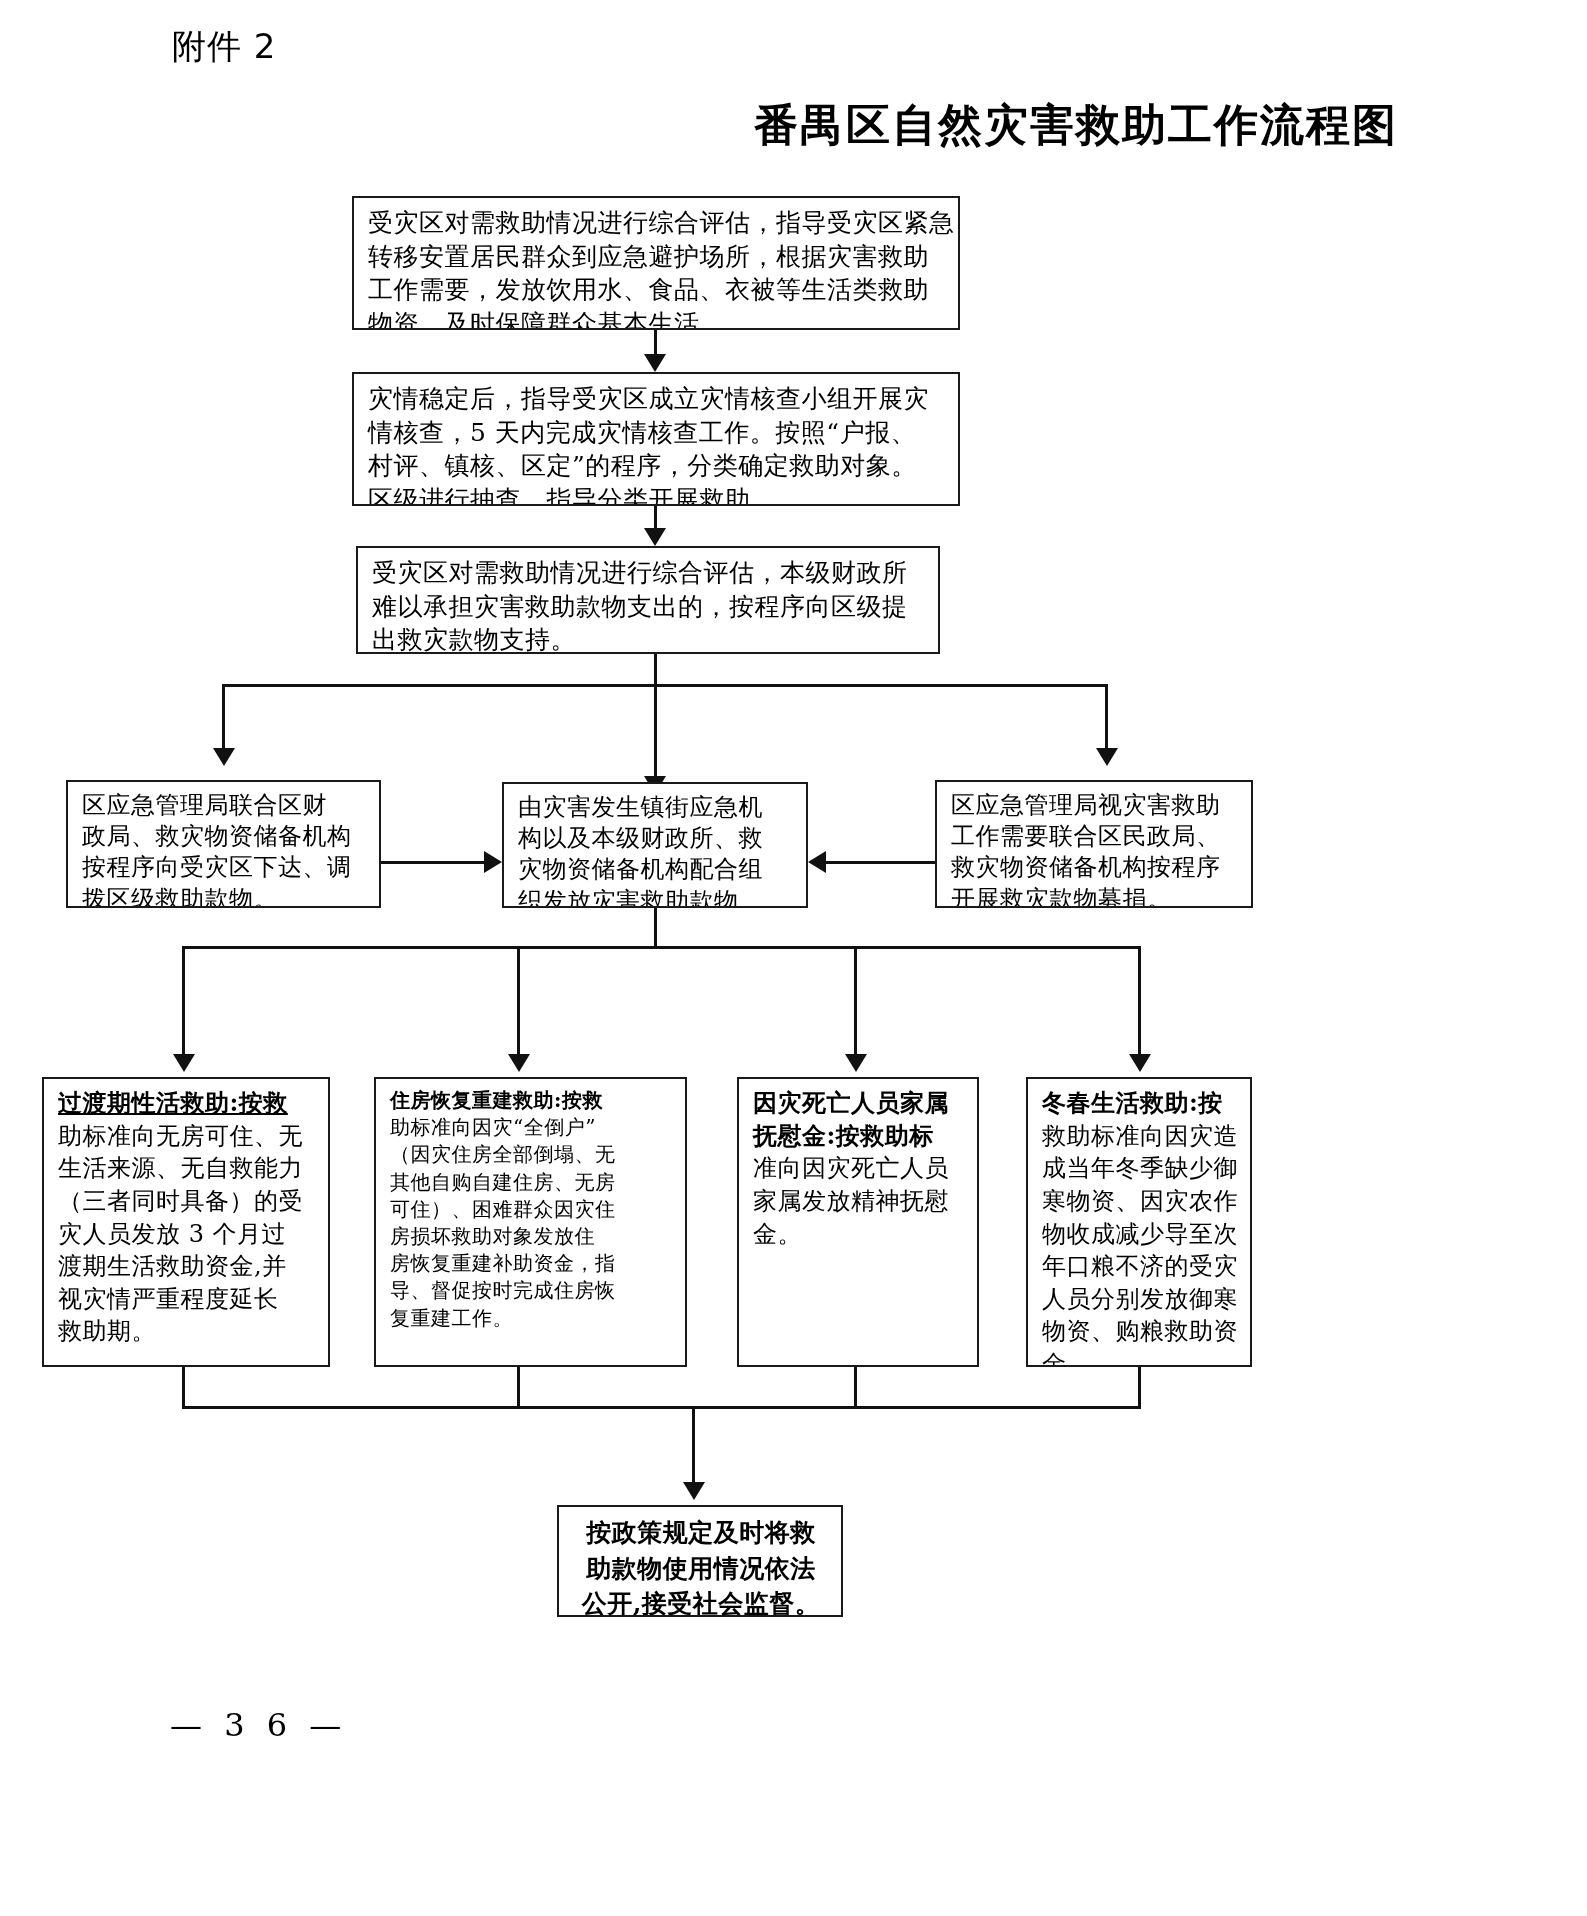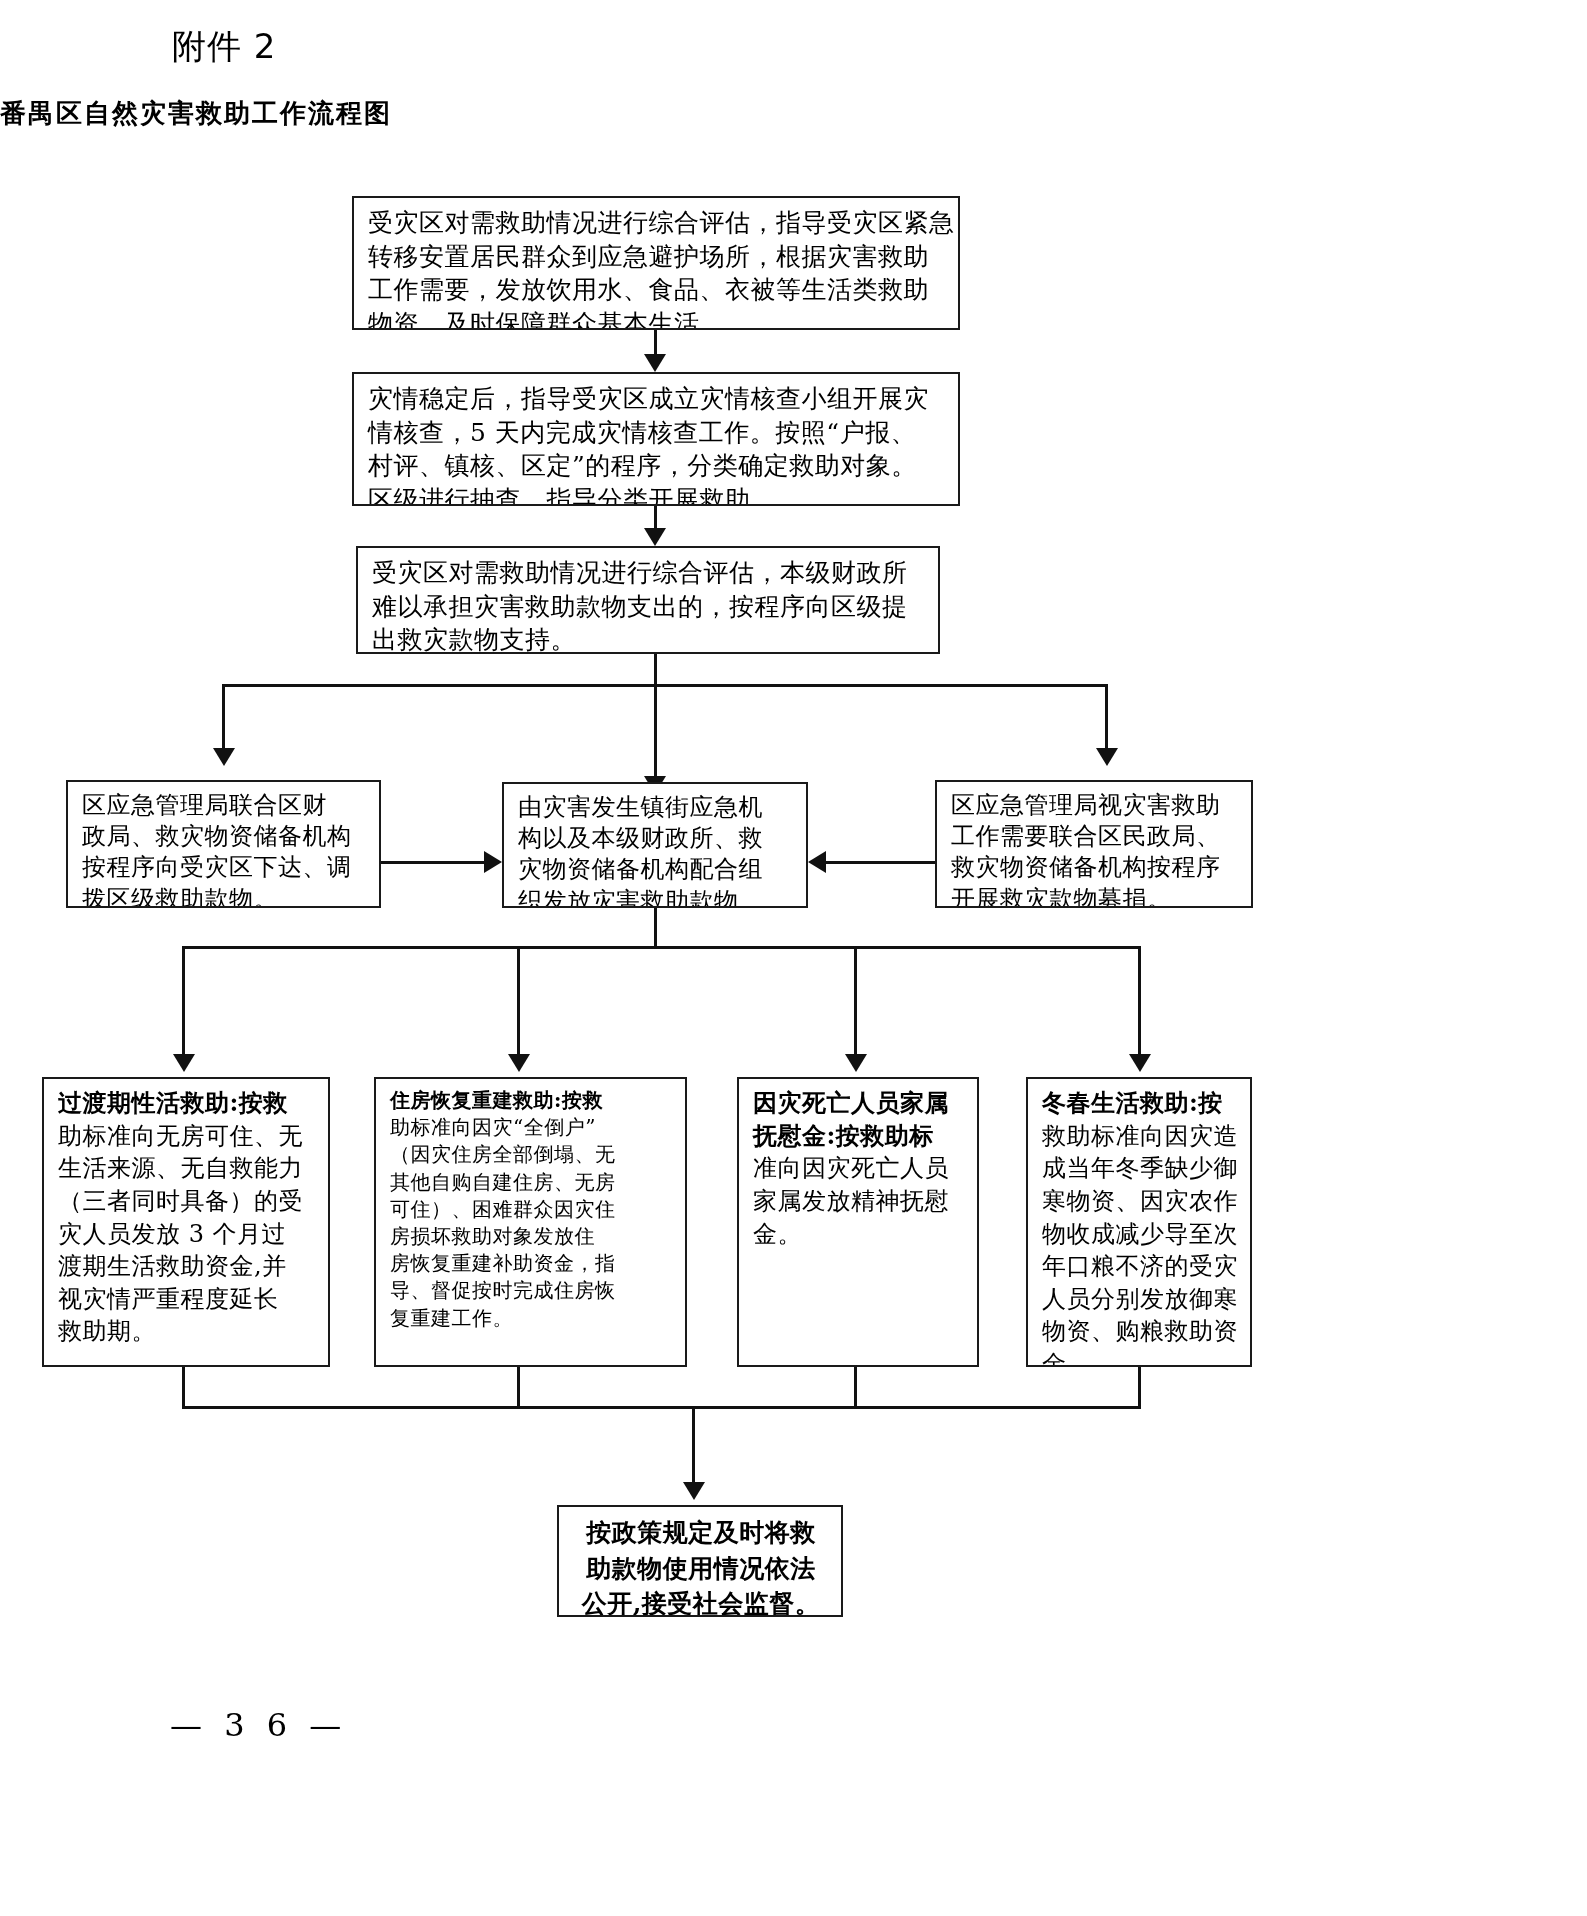--- a/index.html
+++ b/index.html
@@ -24,22 +24,22 @@
     font-size: 34px;
     letter-spacing: 1px;
     font-family: "DejaVu Sans", "Liberation Sans", sans-serif;
     white-space: nowrap;
   }
   .doc-title {
     position: absolute;
     left: 0;
     top: 96px;
     width: 1398px;
-    text-align: left;
-    font-size: 26px;
+    text-align: right;
+    font-size: 44px;
     font-weight: bold;
     letter-spacing: 2px;
     font-family: "DejaVu Serif", "Liberation Serif", serif;
   }
 
   
   .box {
     position: absolute;
     box-sizing: border-box;
     border: 2px solid #1a1a1a;
@@ -177,21 +177,21 @@
 <div class="vline" style="left:517px; top:946px; height:112px;"></div>
 <div class="arrow-down" style="left:508px; top:1054px;"></div>
 
 <div class="vline" style="left:854px; top:946px; height:112px;"></div>
 <div class="arrow-down" style="left:845px; top:1054px;"></div>
 
 <div class="vline" style="left:1138px; top:946px; height:112px;"></div>
 <div class="arrow-down" style="left:1129px; top:1054px;"></div>
 
 <div class="box" id="outcome1" style="left:42px; top:1077px; width:288px; height:290px; font-size:24px; line-height:1.36;">
-  <span class="ln" style="font-weight:bold;">过渡期性活救助:按救</span>
+  <span class="ln" style="font-weight:bold;text-decoration:underline;">过渡期性活救助:按救</span>
   <span class="ln">助标准向无房可住、无</span>
   <span class="ln">生活来源、无自救能力</span>
   <span class="ln">（三者同时具备）的受</span>
   <span class="ln">灾人员发放 3 个月过</span>
   <span class="ln">渡期生活救助资金,并</span>
   <span class="ln">视灾情严重程度延长</span>
   <span class="ln">救助期。</span>
 </div>
 
 <div class="box" id="outcome2" style="left:374px; top:1077px; width:313px; height:290px; font-size:20px; line-height:1.36;">

